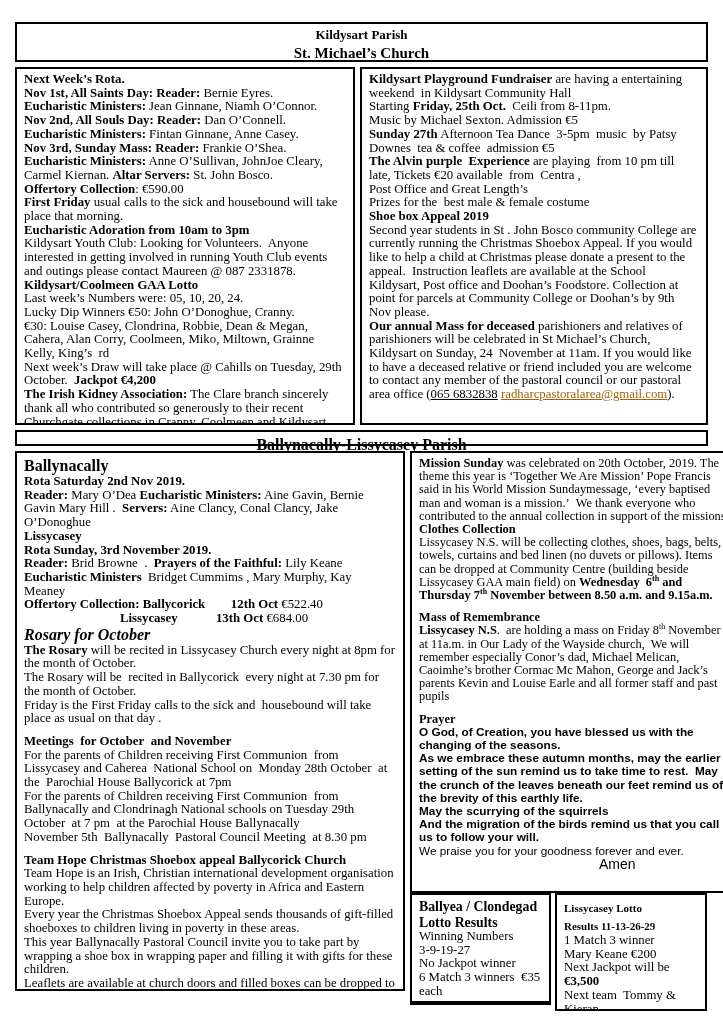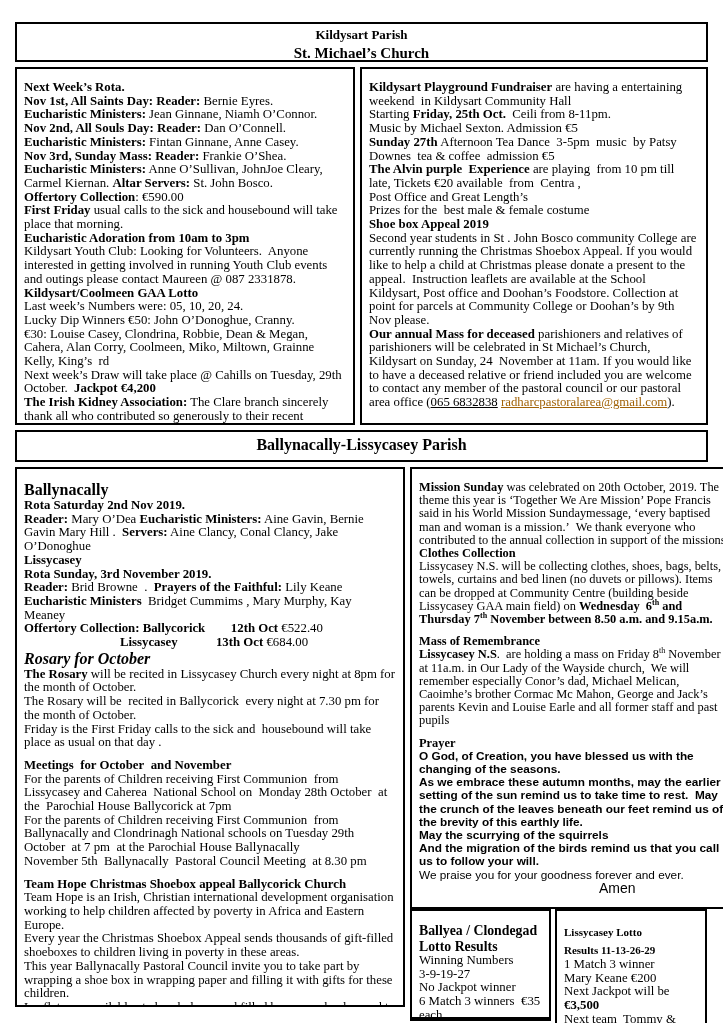--- a/index.html
+++ b/index.html
@@ -2,28 +2,28 @@
 <html><head>
 <meta charset="utf-8">
 <style>
   * { box-sizing: border-box; }
   html,body { margin:0; padding:0; background:#ffffff; }
   .page {
     width:723px; height:1023px; background:#fff; color:#000;
     font-family:"Liberation Serif", serif;
     padding:22px 15px 0 15px; overflow:hidden; position:relative;
   }
-  .box { border:2px solid #000; background:#fff; padding:12px 7px; overflow:hidden; }
+  .box { border:2px solid #000; background:#fff; padding:4px 7px; overflow:hidden; }
   .header-box { border:2px solid #000; height:40px; text-align:center; padding-top:1px; margin-bottom:5px; }
   .header-title { font-size:13px; font-weight:bold; line-height:20px; }
   .header-subtitle { font-size:15px; font-weight:bold; line-height:17px; }
   .top-section { display:flex; gap:5px; margin-bottom:5px; }
   .kl { width:340px; height:358px; }
   .kr { width:348px; height:358px; }
-  .band-box { border:2px solid #000; height:32px; text-align:center; margin-bottom:5px; }
+  .band-box { border:2px solid #000; height:16px; text-align:center; margin-bottom:5px; }
   .band-title { font-size:16px; font-weight:bold; line-height:25px; }
   .bottom-section { display:flex; gap:5px; align-items:flex-start; }
   .bl { width:390px; height:540px; }
   .brcol { width:298px; display:flex; flex-direction:column; }
   .mission { width:328px; height:442px; }
   .lotto-row { display:flex; gap:4px; }
   .la { width:141px; height:112px; border-width:2px 2px 4px 2px; }
   .lb { width:152px; height:118px; }
   .para { font-size:12.8px; line-height:13.7px; }
   .mission .para { font-size:12.4px; line-height:13.2px; }

